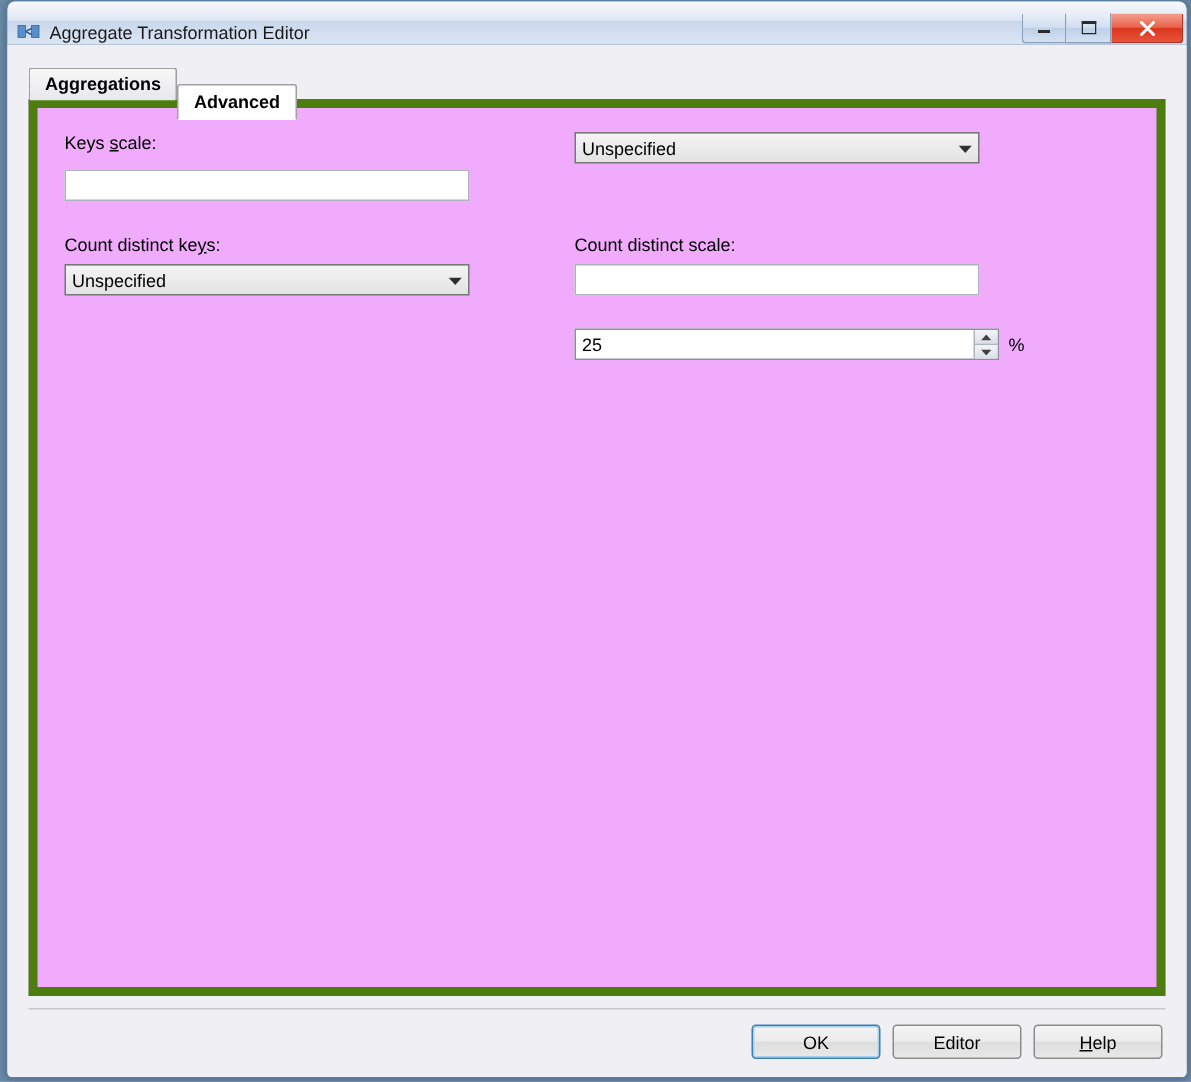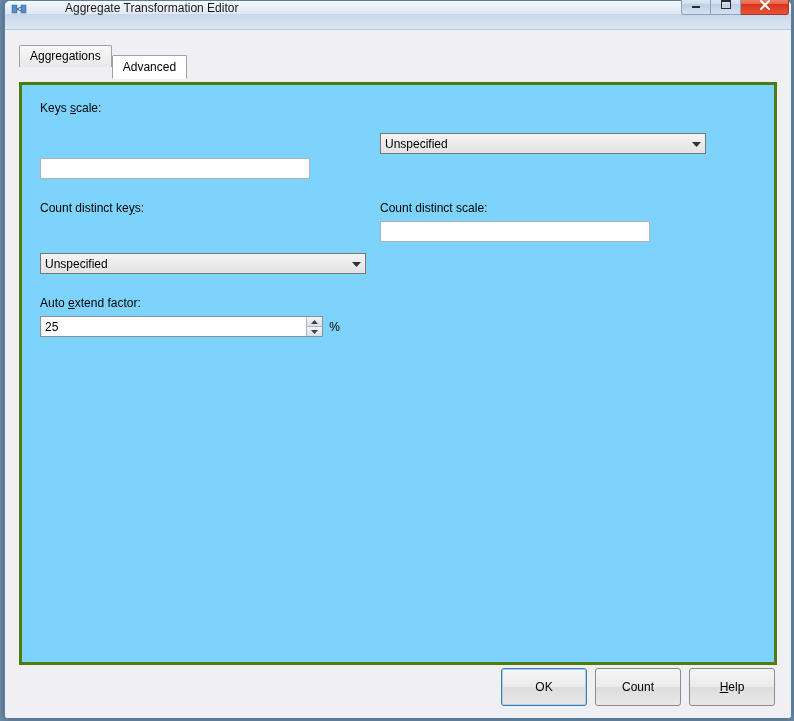--- a/index.html
+++ b/index.html
@@ -26,23 +26,22 @@
     flex-direction: column;
   }
 
   
   .titlebar {
     height: 28px;
     background: linear-gradient(to bottom, #f6f9fd 0%, #dfe7f3 45%, #c9d7eb 46%, #dbe6f4 100%);
     border-bottom: 1px solid #b9c6d9;
     border-radius: 5px 5px 0 0;
     display: flex;
-    align-items: flex-start;
-    position: relative;
-    gap: 32px;
+    align-items: flex-end;
+    position: relative;
   }
   .app-icon {
     width: 16px;
     height: 16px;
     margin: 0 6px;
     flex-shrink: 0;
   }
   .title-text {
     flex: 1;
     color: #1a1a1a;
@@ -83,24 +82,25 @@
     padding: 14px 14px 10px 14px;
     display: flex;
     flex-direction: column;
     background: #f0f0f4;
     border-radius: 0 0 3px 3px;
   }
 
   
   .tab-strip {
     display: flex;
-    align-items: center;
+    align-items: flex-start;
     height: 22px;
     position: relative;
     z-index: 2;
+    font-weight: bold;
   }
   .tab {
     padding: 3px 10px 4px 10px;
     border: 1px solid #a0a0a0;
     border-bottom: none;
     background: linear-gradient(to bottom,#f8f8f8,#e8e8ec);
     margin-right: 0px;
     border-radius: 2px 2px 0 0;
     color: #000;
     position: relative;
@@ -109,45 +109,44 @@
   .tab.active {
     background: #fff;
     border-bottom: 1px solid #fff;
     top: 12px;
     padding-top:4px;
     padding-bottom:4px;
     z-index: 3;
   }
   .tab-panel {
     flex: 1;
-    border: 3px solid #4d7c0f;
-    background: #7dd3fc;
-    position: relative;
-    top: 16px;
+    border: 6px solid #4d7c0f;
+    background: #f0abfc;
+    position: relative;
+    top: 0;
     padding: 16px 18px;
     box-sizing: border-box;
   }
 
   .form-grid {
     display: grid;
     grid-template-columns: 300px 300px;
     column-gap: 40px;
     row-gap: 4px;
   }
   .field-label {
     color: #000;
     padding-bottom: 2px;
   }
   .field-label .ul { text-decoration: underline; }
 
   .combo {
     position: relative;
-    width: 326px;
+    width: 270px;
     height: 21px;
-    margin-top: 32px;
   }
   .combo-box {
     width: 100%;
     height: 100%;
     box-sizing: border-box;
     border: 1px solid #777;
     background: linear-gradient(to bottom,#f4f4f4,#e3e3e3);
     display: flex;
     align-items: center;
     padding: 0 18px 0 4px;
@@ -221,21 +220,21 @@
   }
   .button-bar {
     display:flex;
     justify-content:flex-end;
     gap:8px;
     padding-right:2px;
     padding-bottom:2px;
   }
   .btn {
     min-width: 86px;
-    height: 38px;
+    height: 23px;
     border:1px solid #8b8b8b;
     border-radius:3px;
     background:linear-gradient(to bottom,#f4f4f4 0%,#ebebeb 49%,#dddddd 50%,#e8e8e8 100%);
     color:#000;
     font:inherit;
     padding:0 12px;
     box-sizing:border-box;
     display:flex;
     align-items:center;
     justify-content:center;
@@ -324,23 +323,20 @@
               <svg width="9" height="6">
                   <path d="M0 0 L4.5 5 L9 0 Z" fill="#303030"></path>
                 </svg>
             </span>
           </div>
         </div>
         <input class="textbox" type="text" value="" style="">
 
         <div class="row-spacer"></div>
 
-        <div class="field-label">
-          <span>Auto </span><span class="ul">e</span><span>xtend factor:</span>
-        </div>
         <div></div>
 
         <div class="spinner-wrap">
           <div class="spinner">
             <input type="text" value="25" style="">
             <div class="spinner-btns">
               <div class="spin-btn">
                 <svg width="7" height="4">
                     <path d="M3.5 0 L7 4 L0 4 Z" fill="#404040"></path>
                   </svg>
@@ -359,21 +355,21 @@
       </div>
     </div>
 
     <div class="sep"></div>
 
     <div class="button-bar">
       <button class="btn default">
         <span>OK</span>
       </button>
       <button class="btn">
-        <span>Count</span>
+        <span>Editor</span>
       </button>
       <button class="btn">
         <span><span class="ul">H</span><span>elp</span></span>
       </button>
     </div>
 
   </div>
 </div>
 
 </body></html>

